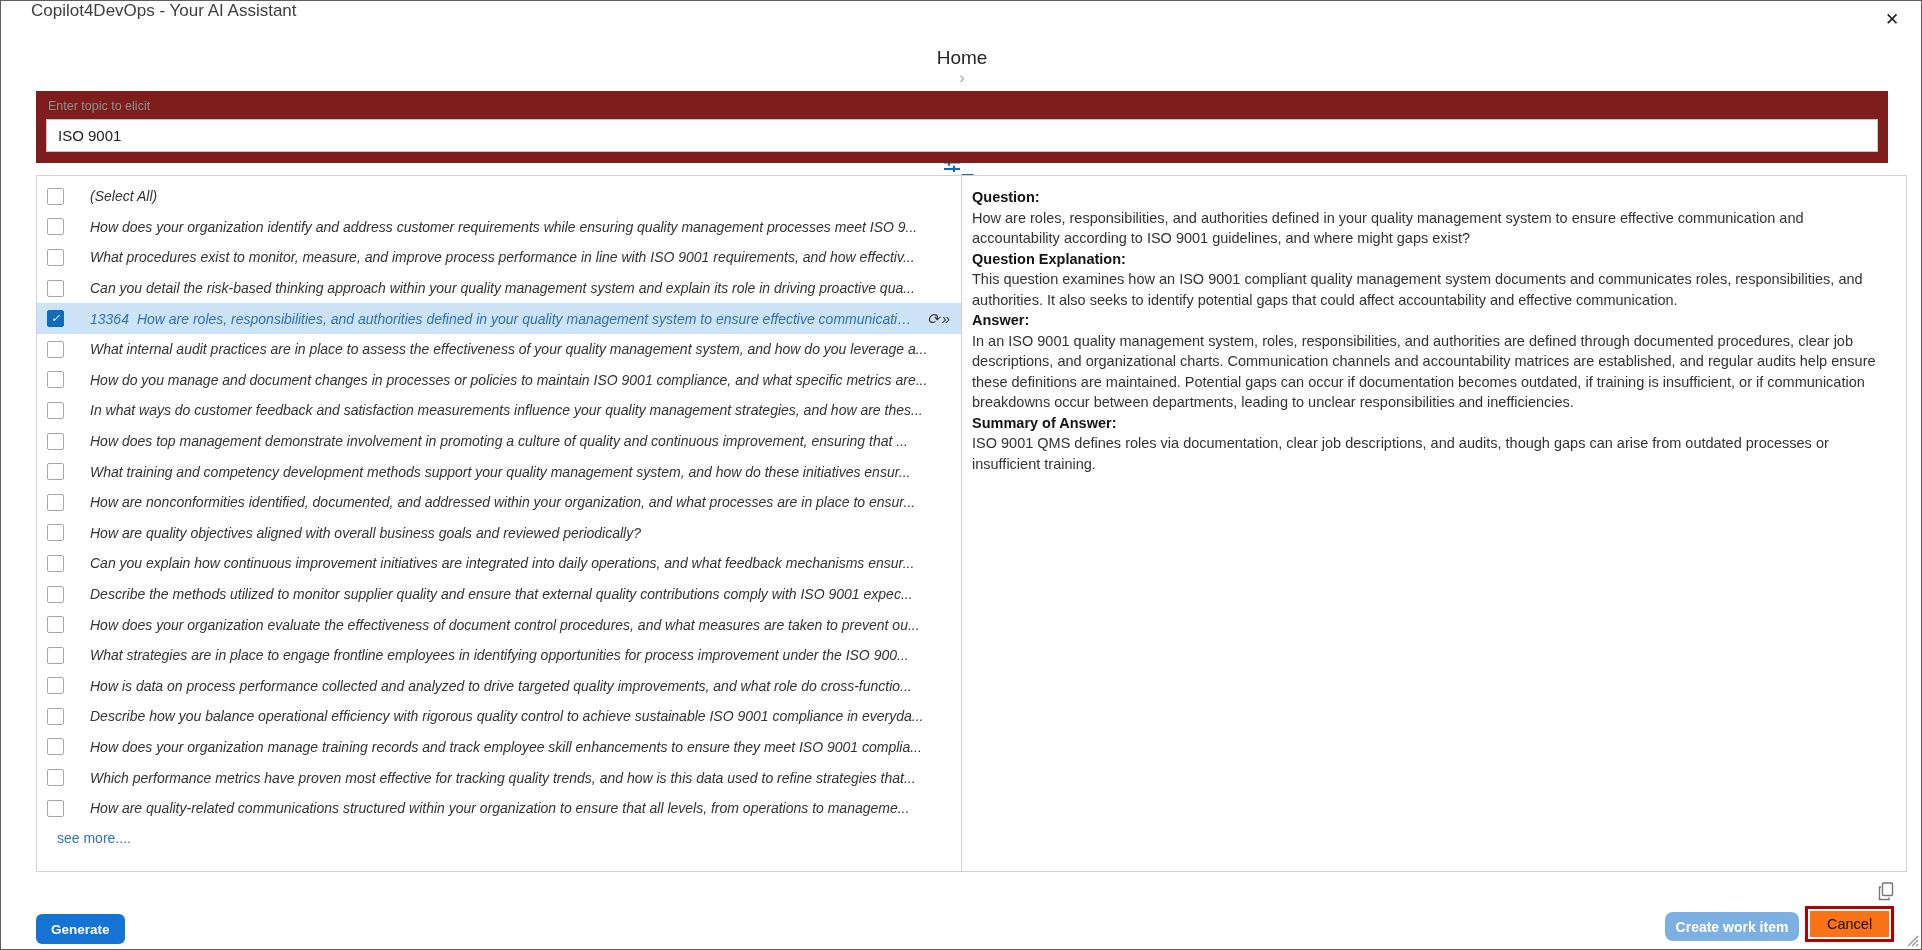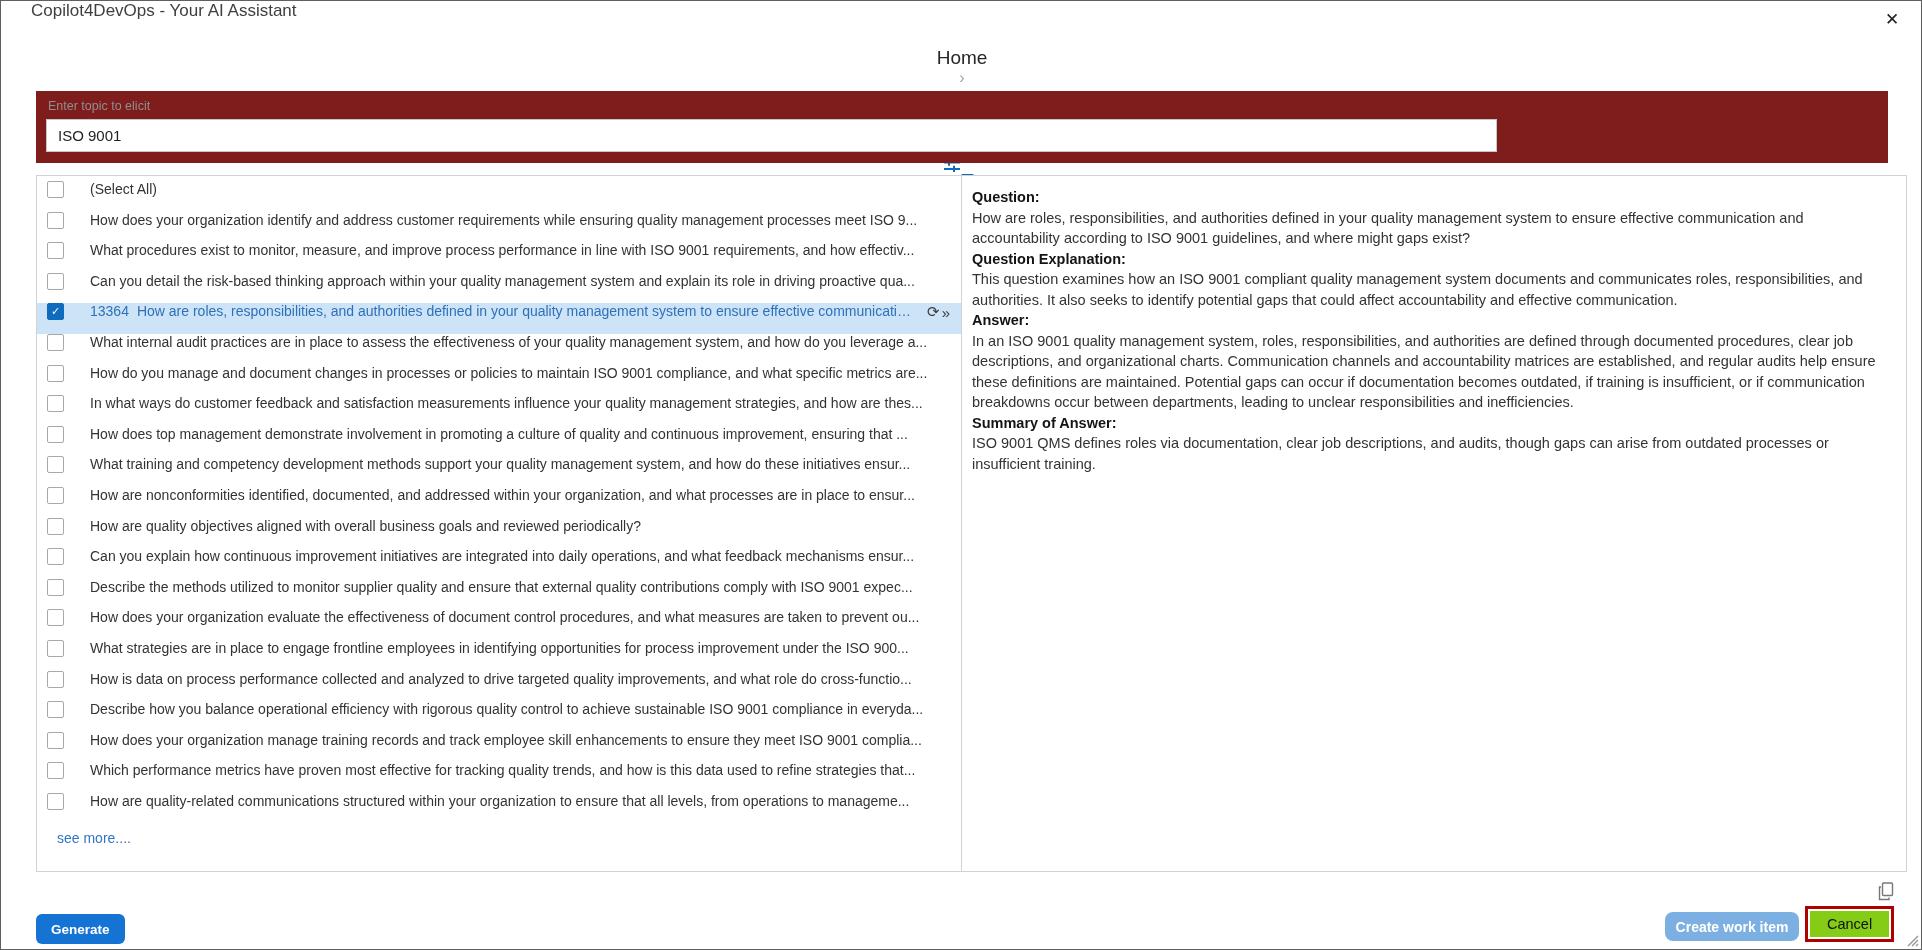--- a/index.html
+++ b/index.html
@@ -28,28 +28,28 @@
   .crumb-spacer { flex:1; }
   .model-select { display:flex; align-items:flex-start; cursor:pointer;gap:44px; }
   .model-label { font-size:17px; color:#6f6f6f; }
   .model-chevron { margin-left:9px; color:#9a9a9a; font-size:13px; }
   .crumb-divider { width:1px; height:24px; background:#d2d2d2; margin:0 15px; }
   .hdr-btn { border:none; background:transparent; cursor:pointer; padding:0; display:flex; align-items:center; }
   .sliders-btn { margin-right:20px; }
   
   .topic-band { position:absolute; left:35px; top:90px; width:1852px; height:72px; background:#7f1d1d; }
   .topic-label { position:absolute; left:12px; top:8px; font-size:12.5px; color:#8f8f8f; }
-  .topic-input { position:absolute; left:10px; top:28px; width:1451px; height:33px;
+  .topic-input { position:absolute; left:10px; top:28px; width:1832px; height:33px;
                  border:1px solid #c6c6c6; background:#fff; font-family:"Liberation Sans",sans-serif;
                  font-size:15px; color:#1f1f1f; padding:0 11px; outline:none; }
   
   .panel { position:absolute; left:35px; top:174px; width:1871px; height:697px;
            border:1px solid #d2d2d2; background:#fff; display:flex; }
   .list-col { width:925px; border-right:1px solid #d2d2d2; padding-top:5px; overflow:hidden; }
-  .row { display:flex; align-items:flex-start; height:30.6px; padding:0 12px 0 10px; cursor:pointer; }
+  .row { display:flex; align-items:center; height:30.6px; padding:0 12px 0 10px; cursor:pointer;font-style:italic; }
   .cb { flex:0 0 17px; width:17px; height:17px; border:1px solid #a8a8a8; border-radius:2px;
         background:#fff; margin-right:26px; font-size:11px; line-height:15px; text-align:center; color:#fff; }
   .rtext { font-size:14px; color:#333; white-space:nowrap; overflow:hidden; text-overflow:ellipsis;
            flex:1 1 auto; min-width:0; }
   .rid { font-size:14px; color:#2f70b6; margin-right:8px; flex:0 0 auto; display:none; }
   .ricons { display:none; flex:0 0 auto; margin-left:10px; color:#3a3a3a; }
   .regen { font-size:15px; cursor:pointer; }
   .exp { font-size:15px; cursor:pointer; margin-left:2px; letter-spacing:-1px; }
   .row.sel { background:#cde4f8; }
   .row.sel .rtext { color:#2f70b6; }
@@ -61,21 +61,21 @@
   .detail-col { flex:1; padding:11px 22px 0 10px; font-size:14.5px; line-height:20.5px; color:#333; overflow:hidden; }
   .sec-label { font-weight:bold; color:#141414; }
   
   .btn-generate { position:absolute; left:35px; top:913px; height:30px; padding:0 15px;
                   background:#1573d4; color:#fff; border:none; border-radius:6px;
                   font-family:"Liberation Sans",sans-serif; font-size:13.5px; font-weight:bold; cursor:pointer; }
   .btn-create { position:absolute; left:1664px; top:911px; width:134px; height:29px;
                 background:#7db0e2; color:#fff; border:none; border-radius:8px;
                 font-family:"Liberation Sans",sans-serif; font-size:14px; font-weight:bold; cursor:default; }
   .cancel-wrap { position:absolute; left:1804px; top:905px; border:3px solid #b00000; background:#fff; padding:2px; }
-  .btn-cancel { background:#84cc16; border:none; padding:5px 17px; font-family:"Liberation Sans",sans-serif;
+  .btn-cancel { background:#f97316; border:none; padding:5px 17px; font-family:"Liberation Sans",sans-serif;
                 font-size:14.5px; color:#111; cursor:pointer; }
   .copy-icon { position:absolute; left:1876px; top:881px; cursor:pointer; }
   .resize-grip { position:absolute; right:2px; bottom:2px; }
 </style>
 </head>
 <body>
 
 <div class="win-title">Copilot4DevOps - Your AI Assistant</div>
 <div class="win-close">✕</div>
 

